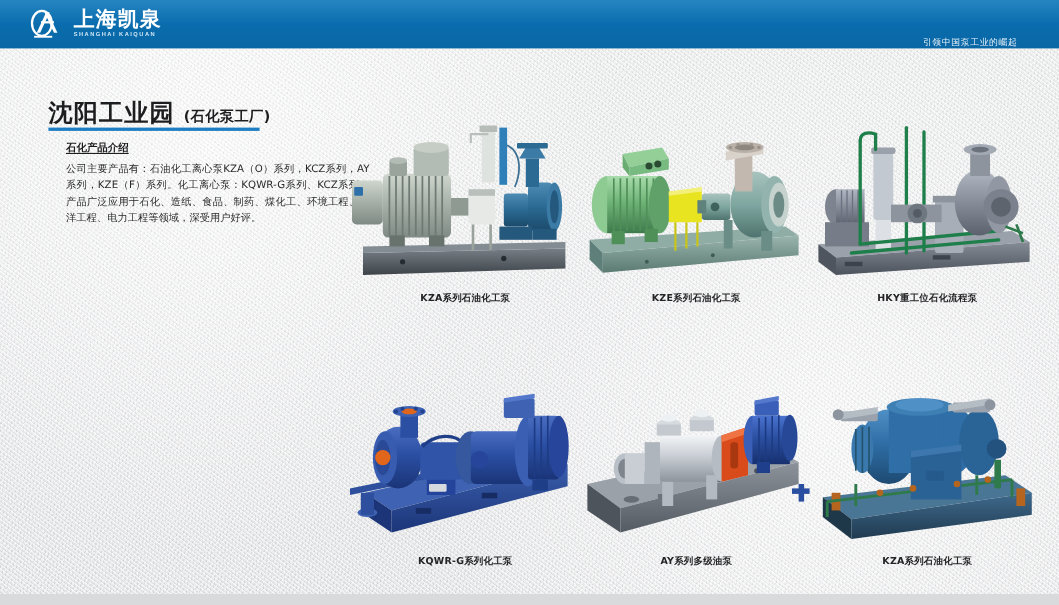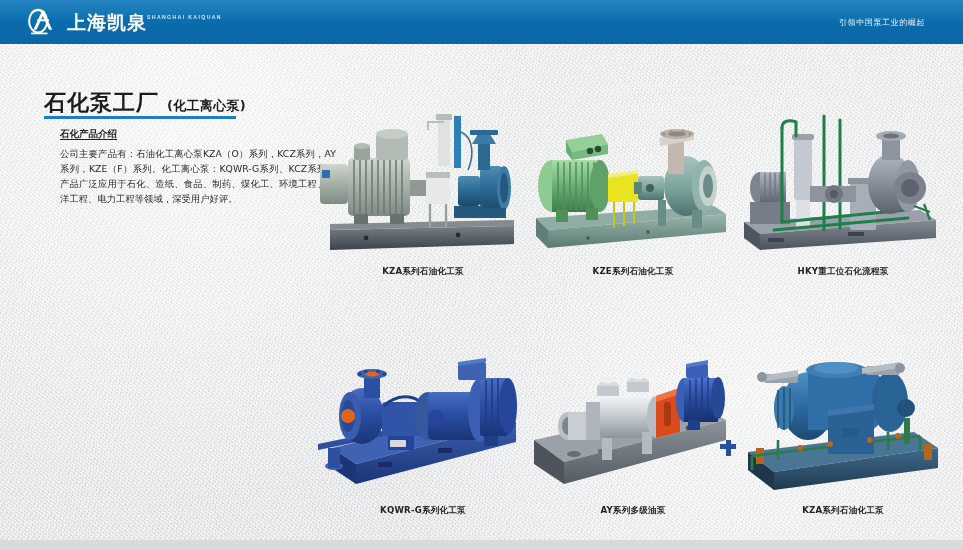--- a/index.html
+++ b/index.html
@@ -34,31 +34,31 @@
     position:absolute;left:0;top:0;width:963px;height:44px;
     background:linear-gradient(180deg,#0d77ba 0%,#0a6cac 55%,#0a67a5 100%);
     overflow:hidden;
   }
   .hdr-sheen{
     position:absolute;left:0;top:0;width:963px;height:22px;
     background:linear-gradient(180deg,rgba(255,255,255,.10),rgba(255,255,255,0));
   }
   .logo-wrap{position:absolute;left:24px;top:6px;display:flex;align-items:center;gap:7px;}
   .logo-mark{width:36px;height:32px;display:block;}
-  .logo-txt{display:flex;justify-content:center;line-height:1;}
+  .logo-txt{display:flex;flex-direction:column;justify-content:center;line-height:1;}
   .logo-cn{
     font-family:"DejaVu Sans","Liberation Sans",sans-serif;
     font-size:19px;font-weight:bold;color:#ffffff;letter-spacing:1px;
   }
   .logo-en{
     font-size:5.2px;font-weight:bold;color:#cfe6f6;letter-spacing:1.35px;
     margin-top:2.5px;
   }
   .hdr-slogan{
-    position:absolute;right:38px;top:0;height:44px;display:flex;align-items:center;
+    position:absolute;right:38px;top:16px;height:44px;display:flex;align-items:center;
     font-family:"DejaVu Sans","Liberation Sans",sans-serif;
     font-size:8px;color:#eaf3fb;letter-spacing:.6px;
   }
 
   
   .title-row{position:absolute;left:44px;top:88px;display:flex;align-items:baseline;gap:8px;}
   .title-main{
     font-family:"DejaVu Sans","Liberation Sans",sans-serif;
     font-size:22px;font-weight:bold;color:#1d1d1f;letter-spacing:1px;
   }
@@ -117,22 +117,22 @@
       <div class="logo-txt">
         <div class="logo-cn">上海凯泉</div>
         <div class="logo-en">SHANGHAI KAIQUAN</div>
       </div>
     </div>
 
     <div class="hdr-slogan">引领中国泵工业的崛起</div>
   </div>
 
   <div class="title-row">
-    <span class="title-main">石化泵工厂</span>
-    <span class="title-sub">(化工离心泵)</span>
+    <span class="title-main">沈阳工业园</span>
+    <span class="title-sub">(石化泵工厂)</span>
   </div>
   <div class="title-rule"></div>
 
   <div class="intro">
     <div class="intro-h">石化产品介绍</div>
     <div class="intro-b">公司主要产品有：石油化工离心泵KZA（O）系列，KCZ系列，AY系列，KZE（F）系列。化工离心泵：KQWR-G系列、KCZ系列。产品广泛应用于石化、造纸、食品、制药、煤化工、环境工程、海洋工程、电力工程等领域，深受用户好评。</div>
   </div>
 
   <div class="grid">
 

